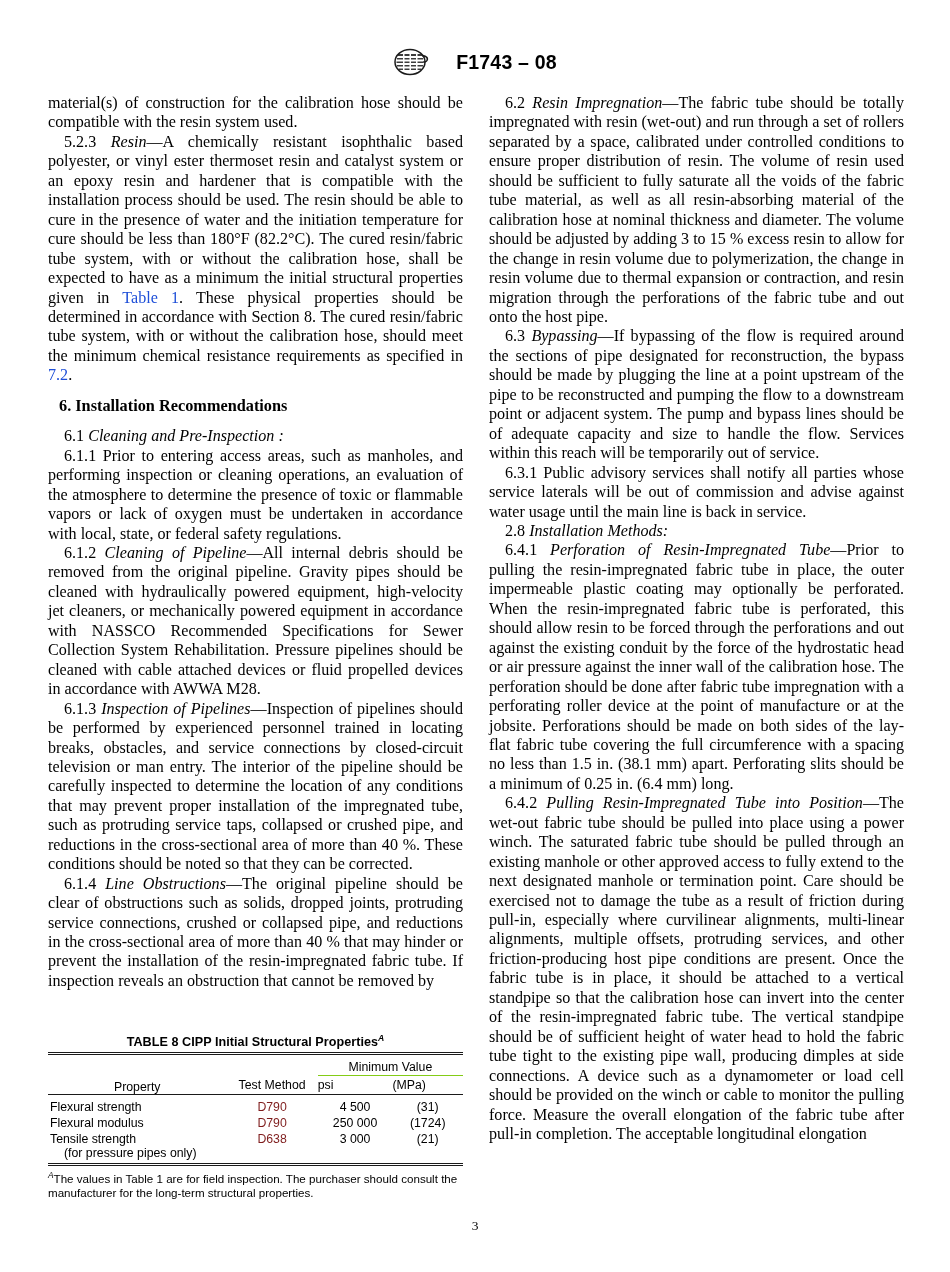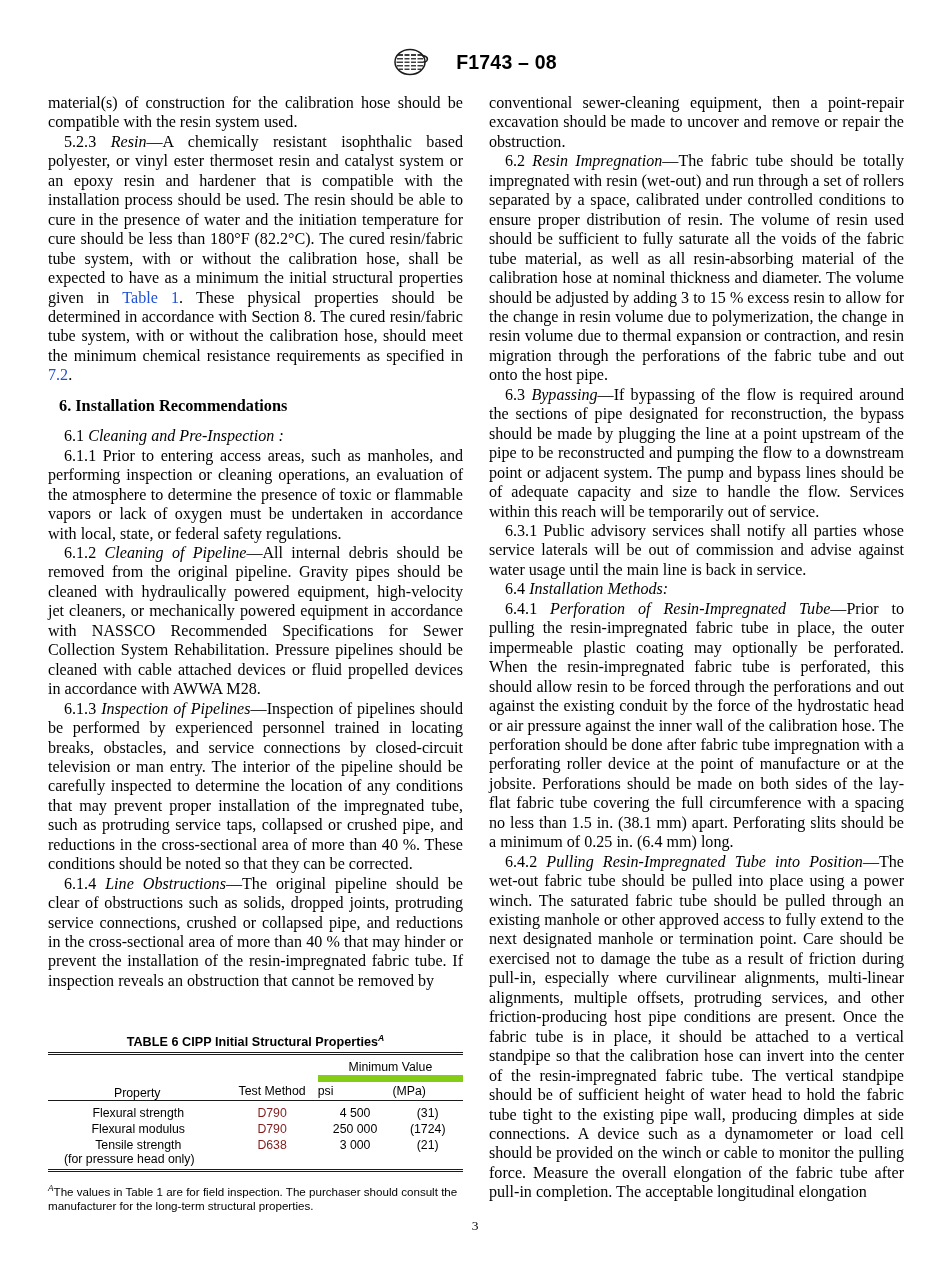--- a/index.html
+++ b/index.html
@@ -116,48 +116,48 @@
     padding: 0;
     font-weight: normal;
     vertical-align: bottom;
   }
   .rule-double-top { border-top: 3px double #1a1a1a; }
   .hdr-span {
     text-align: center;
     padding-bottom: 1px !important;
   }
   .hdr-span-underline {
-    border-bottom: 7px solid #84cc16;
+    border-bottom: 1px solid #84cc16;
   }
   .hdr-mid {
     text-align: center;
     padding-bottom: 2px !important;
   }
   .hdr-sub {
     text-align: left;
     padding-top: 2px !important;
     padding-bottom: 2px !important;
   }
   .hdr-left { text-align: center; }
   .body-top td { border-top: 1px solid #1a1a1a; }
-  td.prop  { text-align: center;  padding-left: 2px !important; padding-top: 2px !important; margin-left: 29px; }
+  td.prop  { text-align: left;  padding-left: 2px !important; padding-top: 2px !important; margin-left: 29px; }
   td.meth  { text-align: center; padding-top: 2px !important; }
   td.psi   { text-align: center; padding-top: 2px !important; }
   td.mpa   { text-align: center; padding-top: 2px !important; }
   td.sub-note { text-align: left; padding-left: 16px !important; padding-bottom: 2px !important; }
   .tbl-bottom-rule {
     border-top: 3px double #1a1a1a;
     margin-top: 1px;
   }
   .footnote {
     font-family: "Liberation Sans", "DejaVu Sans", sans-serif;
     font-size: 11.6px;
     line-height: 13.6px;
     text-align: left;
-    margin-top: 10px;
+    margin-top: 3px;
   }
   .footnote sup {
     font-size: 8.4px;
     font-style: italic;
     vertical-align: super;
   }
 
   
   .page-number {
     position: absolute;
@@ -204,21 +204,21 @@
 
     <p class="para indent">6.1.1  Prior to entering access areas, such as manholes, and performing inspection or cleaning operations, an evaluation of the atmosphere to determine the presence of toxic or flammable vapors or lack of oxygen must be undertaken in accordance with local, state, or federal safety regulations.</p>
 
     <p class="para indent"><span>6.1.2</span> <i>Cleaning of Pipeline</i><span>—All internal debris should be removed from the original pipeline. Gravity pipes should be cleaned with hydraulically powered equipment, high-velocity jet cleaners, or mechanically powered equipment in accordance with NASSCO Recommended Specifications for Sewer Collection System Rehabilitation. Pressure pipelines should be cleaned with cable attached devices or fluid propelled devices in accordance with AWWA M28.</span></p>
 
     <p class="para indent"><span>6.1.3</span> <i>Inspection of Pipelines</i><span>—Inspection of pipelines should be performed by experienced personnel trained in locating breaks, obstacles, and service connections by closed-circuit television or man entry. The interior of the pipeline should be carefully inspected to determine the location of any conditions that may prevent proper installation of the impregnated tube, such as protruding service taps, collapsed or crushed pipe, and reductions in the cross-sectional area of more than 40 %. These conditions should be noted so that they can be corrected.</span></p>
 
     <p class="para indent"><span>6.1.4</span> <i>Line Obstructions</i><span>—The original pipeline should be clear of obstructions such as solids, dropped joints, protruding service connections, crushed or collapsed pipe, and reductions in the cross-sectional area of more than 40 % that may hinder or prevent the installation of the resin-impregnated fabric tube. If inspection reveals an obstruction that cannot be removed by</span></p>
 
     <div class="table-wrap">
-      <div class="tbl-caption"><span>TABLE 6 CIPP Initial Structural Properties</span><sup>A</sup></div>
+      <div class="tbl-caption"><span>TABLE 8 CIPP Initial Structural Properties</span><sup>A</sup></div>
 
       <table class="cipp">
         <tbody>
           <tr class="rule-double-top">
             <td rowspan="2" class="hdr-left" style="width:43%;padding-top:6px;">Property</td>
             <td rowspan="2" class="hdr-mid" style="width:22%;padding-top:6px;">Test Method</td>
             <td colspan="2" class="hdr-span hdr-span-underline" style="padding-top:5px;">Minimum Value</td>
           </tr>
           <tr>
             <td class="hdr-sub" style="width:18%;">psi</td>
@@ -237,45 +237,44 @@
             <td class="psi">250 000</td>
             <td class="mpa">(1724)</td>
           </tr>
           <tr>
             <td class="prop">Tensile strength</td>
             <td class="meth lnk-tbl">D638</td>
             <td class="psi">3 000</td>
             <td class="mpa">(21)</td>
           </tr>
           <tr>
-            <td class="sub-note">(for pressure head only)</td>
+            <td class="sub-note">(for pressure pipes only)</td>
             <td></td>
             <td></td>
             <td></td>
           </tr>
         </tbody>
       </table>
       <div class="tbl-bottom-rule"></div>
 
       <div class="footnote"><sup>A</sup><span>The values in Table 1 are for field inspection. The purchaser should consult the manufacturer for the long-term structural properties.</span></div>
     </div>
 
   </div>
 
   <div class="col col-right">
 
-    <p class="para noindent">conventional sewer-cleaning equipment, then a point-repair excavation should be made to uncover and remove or repair the obstruction.</p>
 
     <p class="para indent gap-before"><span>6.2</span> <i>Resin Impregnation</i><span>—The fabric tube should be totally impregnated with resin (wet-out) and run through a set of rollers separated by a space, calibrated under controlled conditions to ensure proper distribution of resin. The volume of resin used should be sufficient to fully saturate all the voids of the fabric tube material, as well as all resin-absorbing material of the calibration hose at nominal thickness and diameter. The volume should be adjusted by adding 3 to 15 % excess resin to allow for the change in resin volume due to polymerization, the change in resin volume due to thermal expansion or contraction, and resin migration through the perforations of the fabric tube and out onto the host pipe.</span></p>
 
     <p class="para indent gap-before"><span>6.3</span> <i>Bypassing</i><span>—If bypassing of the flow is required around the sections of pipe designated for reconstruction, the bypass should be made by plugging the line at a point upstream of the pipe to be reconstructed and pumping the flow to a downstream point or adjacent system. The pump and bypass lines should be of adequate capacity and size to handle the flow. Services within this reach will be temporarily out of service.</span></p>
 
     <p class="para indent">6.3.1  Public advisory services shall notify all parties whose service laterals will be out of commission and advise against water usage until the main line is back in service.</p>
 
-    <p class="para indent gap-before"><span>6.4</span> <i>Installation Methods:</i></p>
+    <p class="para indent gap-before"><span>2.8</span> <i>Installation Methods:</i></p>
 
     <p class="para indent"><span>6.4.1</span> <i>Perforation of Resin-Impregnated Tube</i><span>—Prior to pulling the resin-impregnated fabric tube in place, the outer impermeable plastic coating may optionally be perforated. When the resin-impregnated fabric tube is perforated, this should allow resin to be forced through the perforations and out against the existing conduit by the force of the hydrostatic head or air pressure against the inner wall of the calibration hose. The perforation should be done after fabric tube impregnation with a perforating roller device at the point of manufacture or at the jobsite. Perforations should be made on both sides of the lay-flat fabric tube covering the full circumference with a spacing no less than 1.5 in. (38.1 mm) apart. Perforating slits should be a minimum of 0.25 in. (6.4 mm) long.</span></p>
 
     <p class="para indent"><span>6.4.2</span> <i>Pulling Resin-Impregnated Tube into Position</i><span>—The wet-out fabric tube should be pulled into place using a power winch. The saturated fabric tube should be pulled through an existing manhole or other approved access to fully extend to the next designated manhole or termination point. Care should be exercised not to damage the tube as a result of friction during pull-in, especially where curvilinear alignments, multi-linear alignments, multiple offsets, protruding services, and other friction-producing host pipe conditions are present. Once the fabric tube is in place, it should be attached to a vertical standpipe so that the calibration hose can invert into the center of the resin-impregnated fabric tube. The vertical standpipe should be of sufficient height of water head to hold the fabric tube tight to the existing pipe wall, producing dimples at side connections. A device such as a dynamometer or load cell should be provided on the winch or cable to monitor the pulling force. Measure the overall elongation of the fabric tube after pull-in completion. The acceptable longitudinal elongation</span></p>
 
   </div>
 </div>
 
 <div class="page-number">3</div>
 

